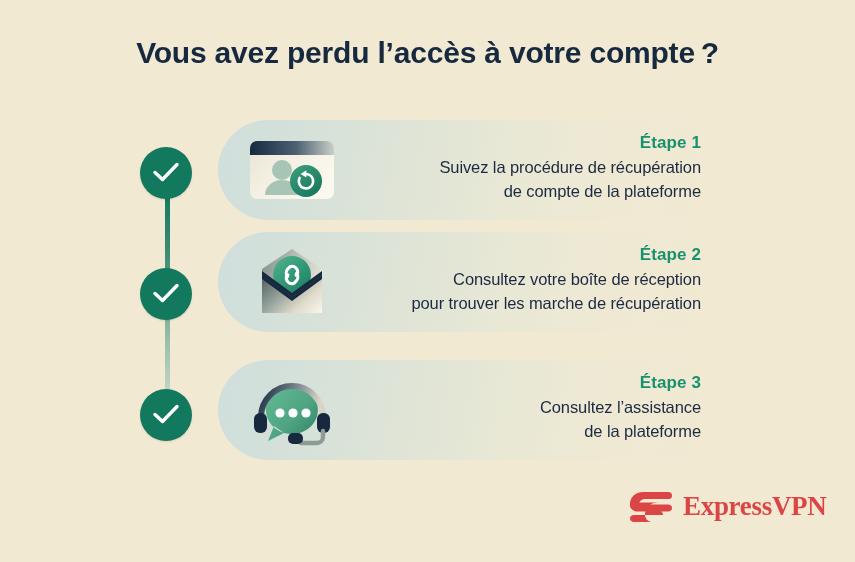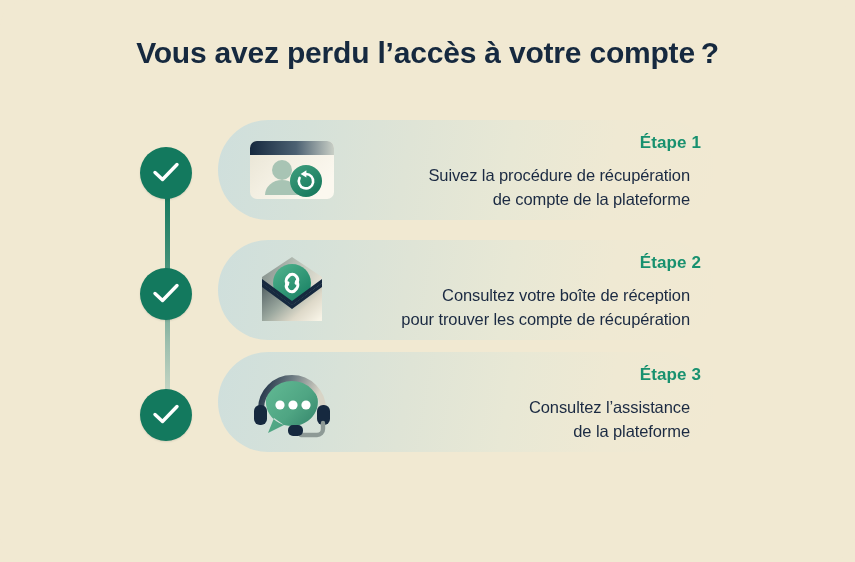--- a/index.html
+++ b/index.html
@@ -82,22 +82,22 @@
     border-radius: 50px;
     background: linear-gradient(100deg,
         #cfdfdc 0%,
         #d5e1d9 18%,
         #dfe4d6 38%,
         #e8e8d5 58%,
         #efe9d3 78%,
         #f1e9d2 100%);
   }
   .card.s1 { top: 120px; }
-  .card.s2 { top: 240px; }
-  .card.s3 { top: 352px; }
+  .card.s2 { top: 232px; }
+  .card.s3 { top: 360px; }
 
   .card-icon {
     position: absolute;
     left: 26px;
     top: 13px;
     width: 96px;
     height: 74px;
   }
   .card-text {
     position: absolute;
@@ -112,21 +112,21 @@
     font-weight: 700;
     line-height: 1.25;
     margin: 0 0 3px 0;
     letter-spacing: 0.1px;
   }
   .step-desc {
     color: #1b2a42;
     font-size: 16.5px;
     font-weight: 400;
     line-height: 1.42;
-    margin: 11px;
+    margin: 0;
     white-space: pre-line;
     letter-spacing: -0.1px;
   }
 
   
   .logo {
     position: absolute;
     left: 629px;
     top: 487px;
     width: 172px;
@@ -246,21 +246,21 @@
         </g>
         <path d="M18 68 L18 30 L48 52 L78 30 L78 68 Z" fill="url(#s2body)"></path>
         <path d="M18 30 L48 52 L78 30 L78 34 L48 56 L18 34 Z" fill="#16293f"></path>
         <path d="M18 28 L48 50 L78 28 L78 30 L48 52 L18 30 Z" fill="#16293f"></path>
         <path d="M18 26 L48 48 L78 26 L78 30 L48 52 L18 30 Z" fill="#16293f"></path>
       </svg>
     </div>
     <div class="card-text">
       <div class="step-label">Étape 2</div>
       <div class="step-desc">Consultez votre boîte de réception
-pour trouver les compte de récupération</div>
+pour trouver les marche de récupération</div>
     </div>
   </div>
 
   <div class="card s3">
     <div class="card-icon">
       <svg viewBox="0 0 96 74" width="96" height="74">
         <defs>
           <linearGradient id="s3bub" x1="0" y1="0" x2="1" y2="1">
             <stop offset="0%" stop-color="#63bb95"></stop>
             <stop offset="55%" stop-color="#4fa583"></stop>
@@ -283,14 +283,27 @@
         <circle cx="62" cy="40" r="4.6" fill="#ffffff"></circle>
       </svg>
     </div>
     <div class="card-text">
       <div class="step-label">Étape 3</div>
       <div class="step-desc">Consultez l’assistance
 de la plateforme</div>
     </div>
   </div>
 
+  <div class="logo">
+    <div class="logo-mark">
+      <svg viewBox="0 0 44 34" width="44" height="34">
+        <path d="M14.5 2 C5.5 2 1 8 1 14 C1 18 3.5 20.5 7 21.5 L39 21.5 C41.5 21.5 43 20 43 18
+                 C43 16 41.5 14.5 39 14.5 L10 14.5 C10 11 13 9 17 9 L40 9 C42 9 43 7.5 43 5.5
+                 C43 3.5 41.5 2 39.5 2 Z" fill="#dc4545"></path>
+        <path d="M29.5 12.5 C20.5 12.5 16 18.5 16 24.5 C16 28.5 18.5 31 22 32 L5 32
+                 C2.5 32 1 30.5 1 28.5 C1 26.5 2.5 25 5 25 L34 25 C34 21.5 31 19.5 27 19.5
+                 L5 19.5 C3 19.5 1 18 1 16 C1 14 2.5 12.5 4.5 12.5 Z" fill="#dc4545"></path>
+      </svg>
+    </div>
+    <div class="logo-word">ExpressVPN</div>
+  </div>
 
 </div>
 
 </body></html>

